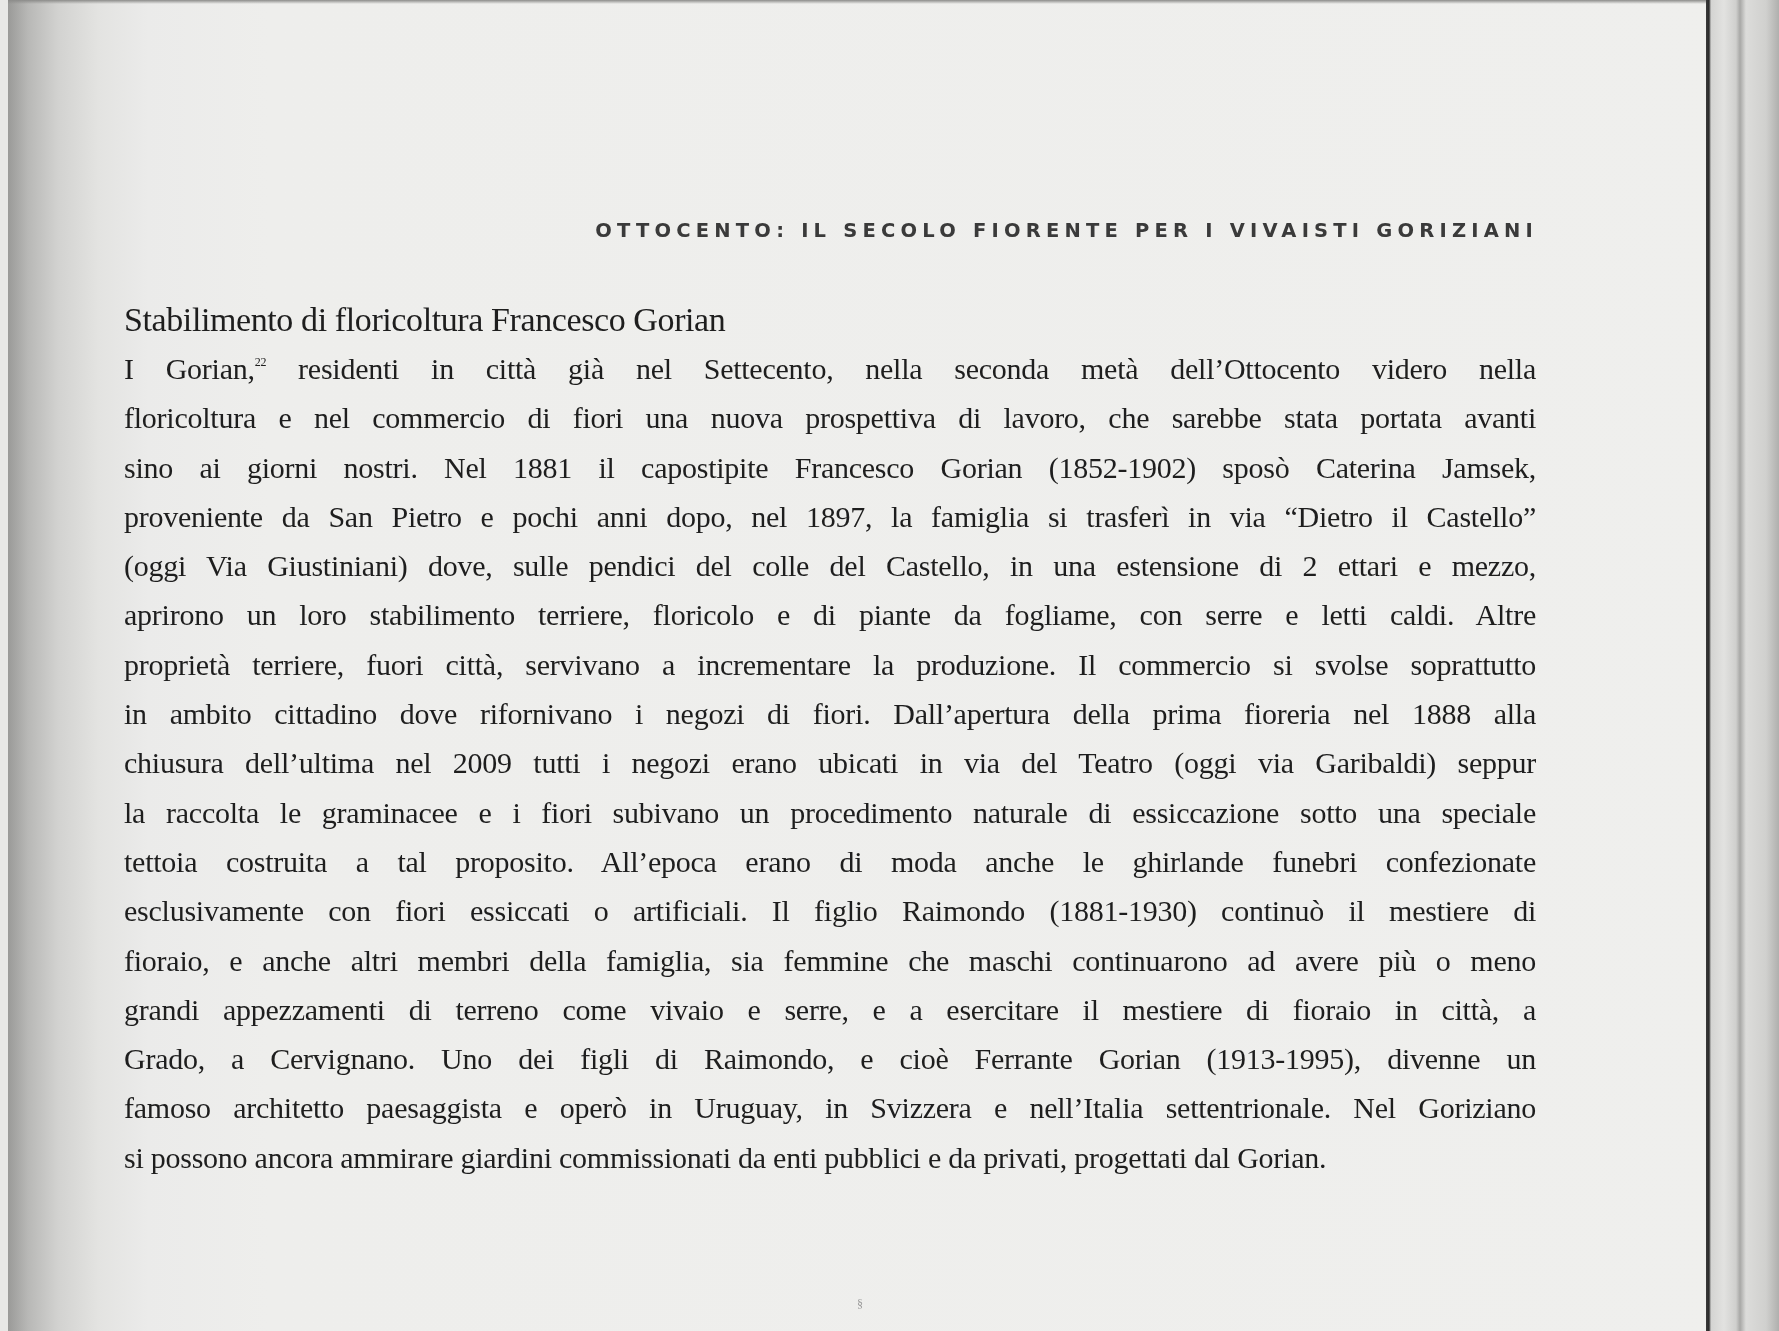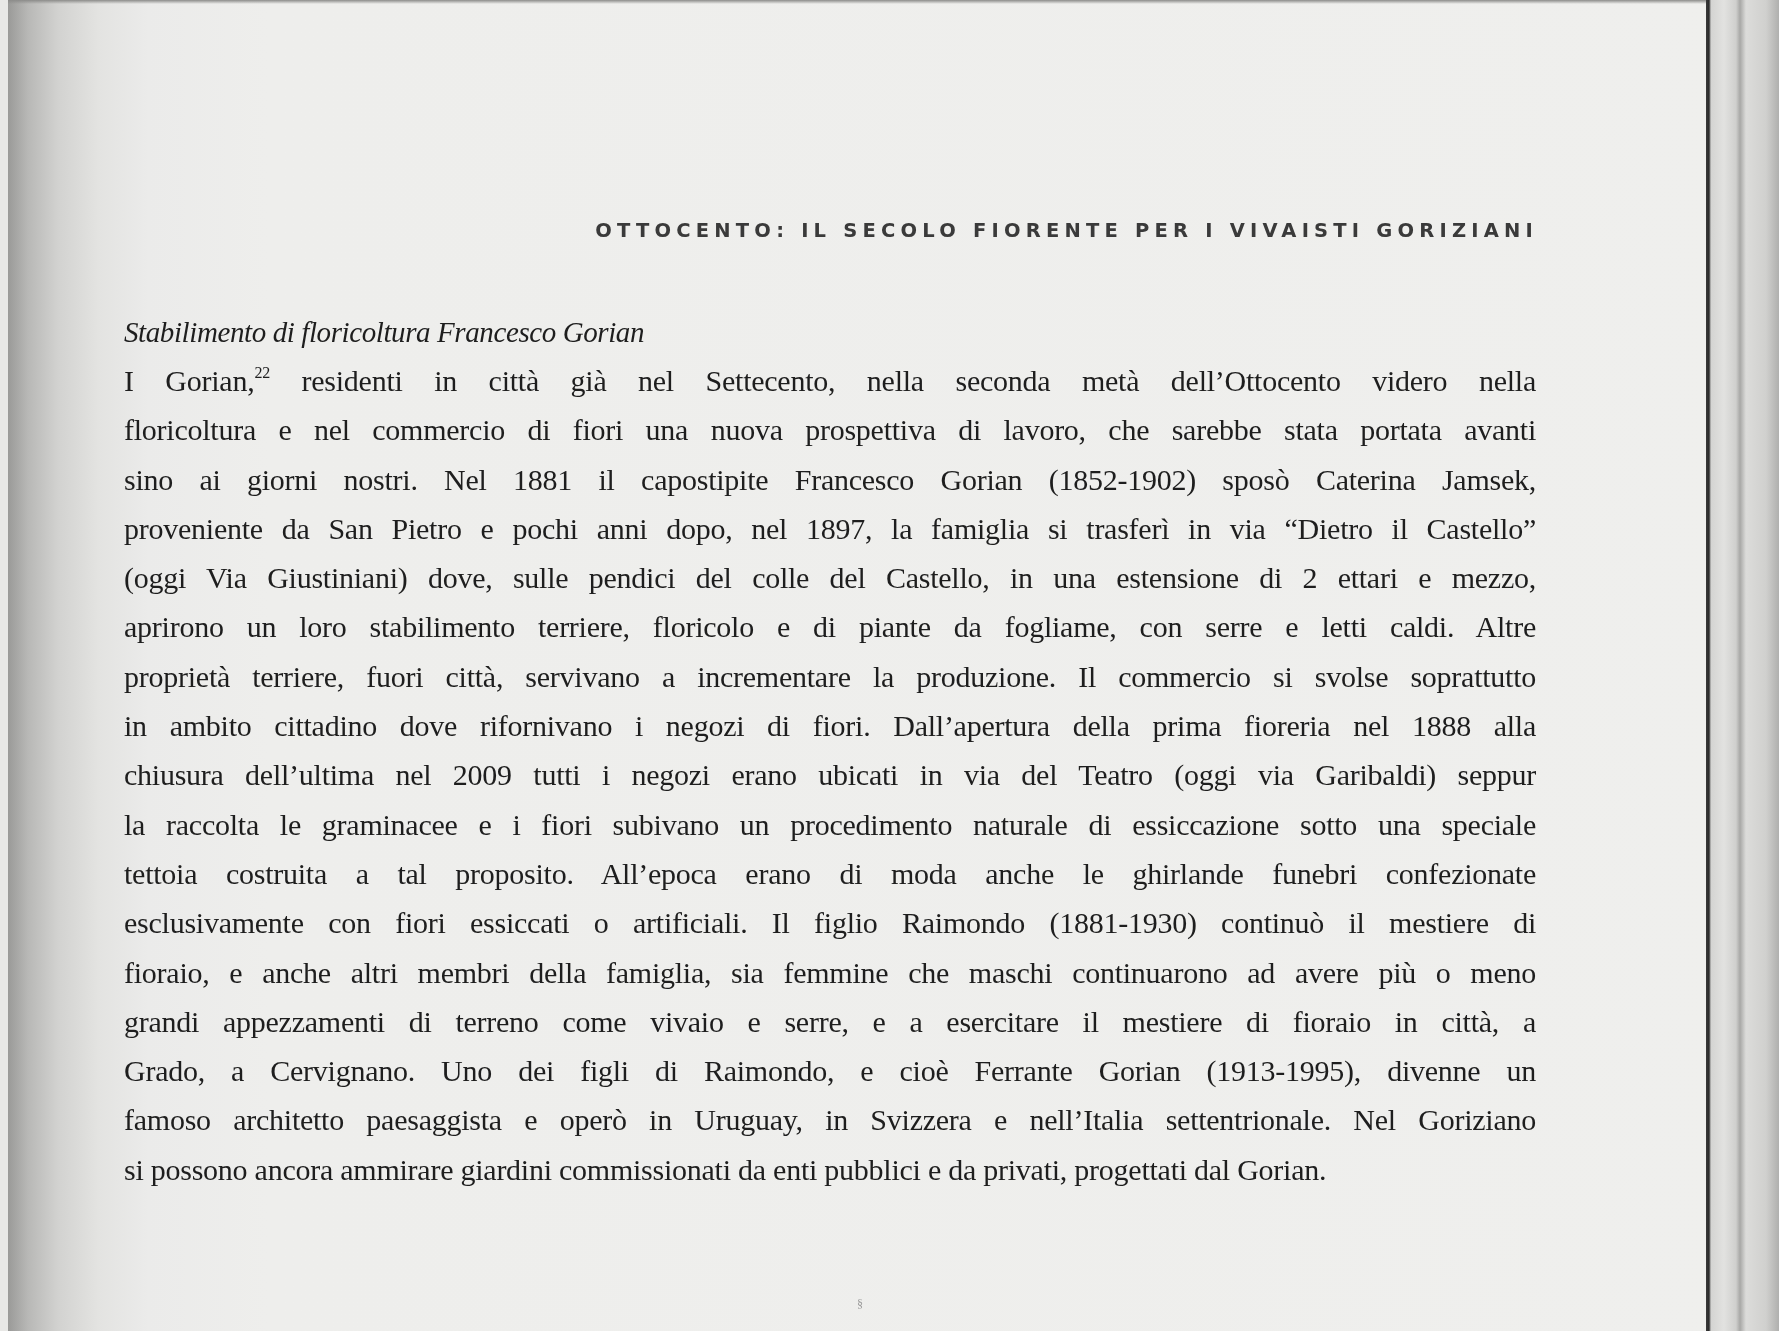--- a/index.html
+++ b/index.html
@@ -67,24 +67,23 @@
     }
     .body-text {
       position: absolute;
       left: 116px;
       top: 298px;
       width: 1412px;
       font-family: "Liberation Serif", serif;
       color: #1e1e1e;
     }
     .section-title {
-      font-style: italic;
-      font-size: 29px;
+      font-size: 34px;
       line-height: 40px;
-      margin: 14px 0 4px 0;
+      margin: 2px 0 4px 0;
       letter-spacing: -0.4px;
     }
     .line {
       font-size: 30px;
       line-height: 49.3px;
       text-align: justify;
       text-align-last: justify;
       white-space: nowrap;
       letter-spacing: -0.25px;
     }
@@ -92,21 +91,21 @@
       text-align-last: left;
     }
     .line span.seg {
       white-space: pre;
       margin-top: 39px;
     }
     .line b {
       font-weight: bold;
     }
     sup {
-      font-size: 16px;
+      font-size: 12px;
       line-height: 0;
       vertical-align: 13px;
     }
     .folio-mark {
       position: absolute;
       top: 1297px;
       left: 849px;
       font-family: "Liberation Serif", serif;
       font-size: 12px;
       color: #9a9a9a;

